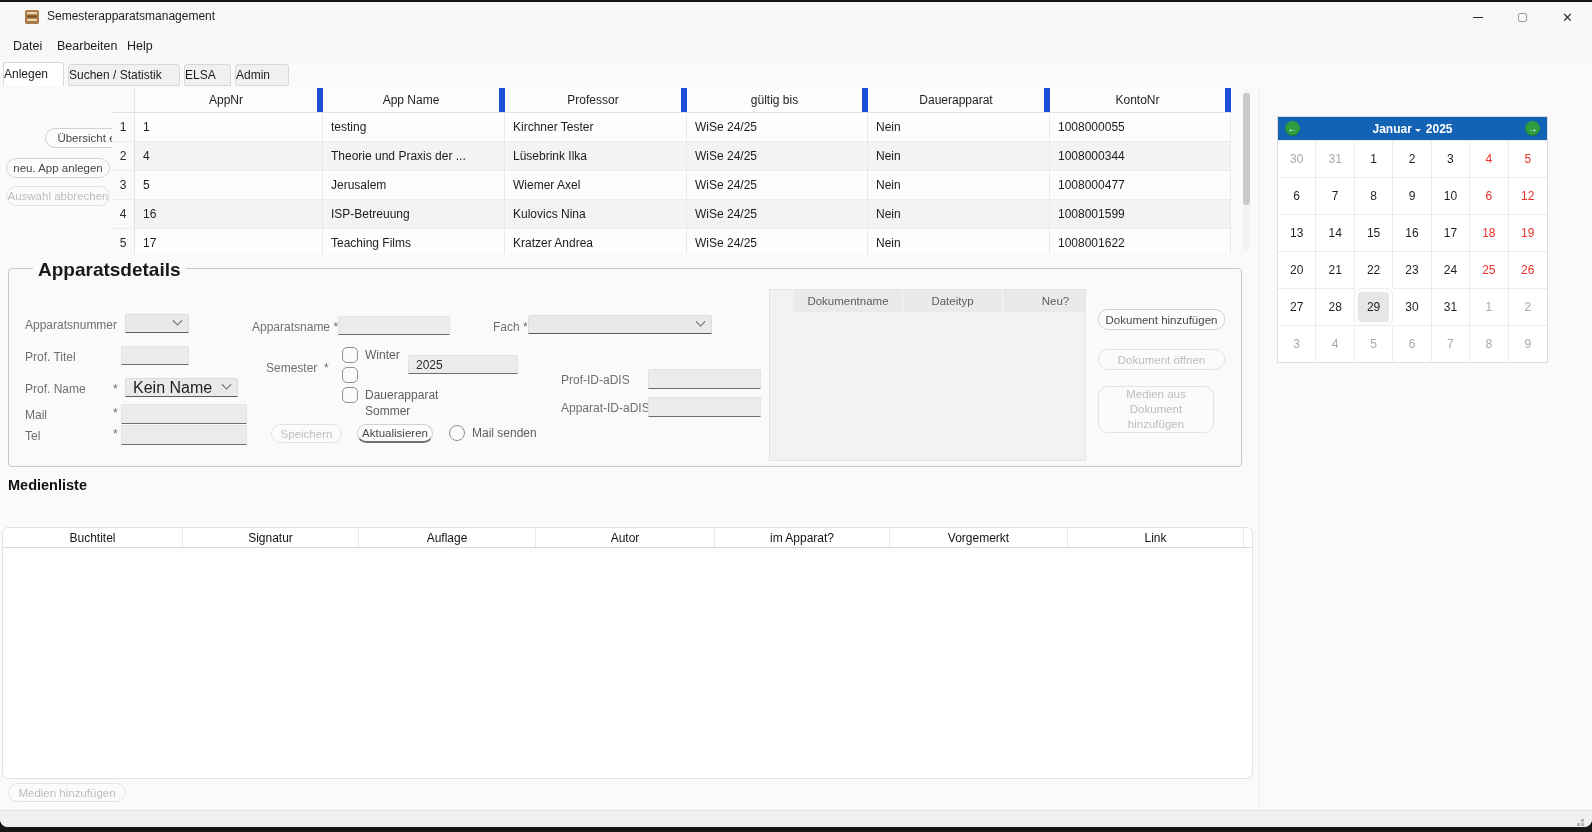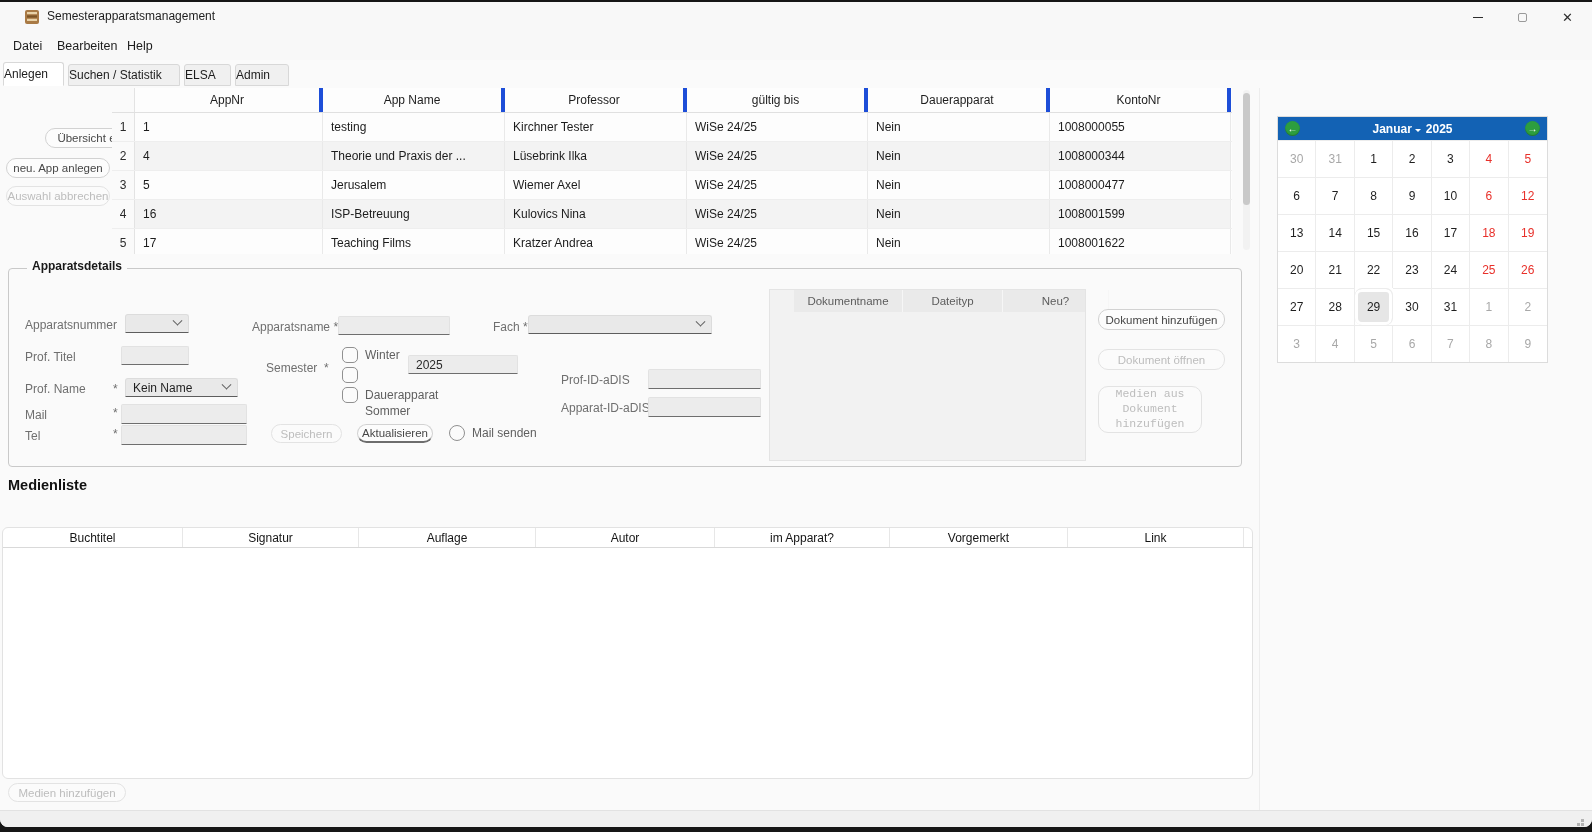--- a/index.html
+++ b/index.html
@@ -28,35 +28,35 @@
   .tab.active { background:#fff; border-bottom-color:#fff; z-index:2; }
   
   .btn { display:flex; align-items:center; justify-content:center; font-size:11.5px; color:#474747;
          background:#fcfcfc; border:1px solid #d2d2d2; border-radius:10px; cursor:default; white-space:nowrap; }
   .btn.disabled { color:#bdbdbd; border-color:#e3e3e3; background:#fbfbfb; }
   .btn.dark-underline { border-bottom:2px solid #6d6d6d; }
   
   .apps-table { position:absolute; left:112px; top:86px; width:1120px; height:166px; overflow:hidden; background:#fdfdfd; }
   .thead, .trow { display:grid; grid-template-columns:23px 188px 182px 182px 181px 182px 181px; }
   .thead { height:25px; border-bottom:1px solid #e0e0e0; }
-  .th { font-size:12px; color:#1d1d1d; display:flex; align-items:center; justify-content:center; border-right:4px solid #1d4ed8; background:#fdfdfd; }
+  .th { font-size:12px; color:#1d1d1d; display:flex; align-items:center; justify-content:center; border-right:6px solid #1d4ed8; background:#fdfdfd; }
   .th.gut-h { background:#fafafa; border-right:1px solid #e3e3e3; }
   .trow { height:29px; border-bottom:1px solid #eeeeee; background:#fdfdfd; }
   .trow.alt .tc { background:#f3f3f3; }
   .tc { font-size:12px; color:#1c1c1c; display:flex; align-items:center; padding-left:8px; border-right:1px solid #e9e9e9; overflow:hidden; white-space:nowrap; }
   .tc.gut { justify-content:center; padding-left:0; background:#fafafa !important; border-right:1px solid #e3e3e3; color:#2a2a2a; }
   .vscroll { position:absolute; left:1243px; top:88px; width:7px; height:160px; border-radius:4px; background:#f2f2f2; }
   .vthumb { position:absolute; left:0; top:3px; width:7px; height:112px; border-radius:4px; background:#c9c9c9; }
   
   .fs { position:absolute; left:8px; top:266px; width:1234px; height:199px; border:1px solid #c9c9c9; border-radius:4px; }
-  .fs-legend { position:absolute; left:18px; top:-10px; background:#fafafa; padding:0 5px; font-size:12px; font-weight:700; color:#191919; }
+  .fs-legend { position:absolute; left:24px; top:-10px; background:#fafafa; padding:0 5px; font-size:19px; font-weight:700; color:#191919; }
   .lbl { position:absolute; font-size:12px; color:#6f6f6f; white-space:nowrap; }
   .req { position:absolute; font-size:12px; color:#6f6f6f; }
   .field { position:absolute; background:#ececec; border:1px solid #e2e2e2; border-bottom:1.5px solid #6e6e6e; border-radius:2px 2px 0 0; font-size:12px; color:#2a2a2a; display:flex; align-items:center; padding-left:7px; }
-  .combo { position:absolute; background:#e9e9e9; border:1px solid #dcdcdc; border-bottom:1.5px solid #5d5d5d; border-radius:3px 3px 0 0; font-size:12px; color:#1f1f1f; display:flex; align-items:center; padding:0 7px; }
+  .combo { position:absolute; background:#e9e9e9; border:1px solid #dcdcdc; border-bottom:1.5px solid #5d5d5d; border-radius:3px 3px 0 0; font-size:16px; color:#1f1f1f; display:flex; align-items:center; padding:0 7px; }
   .combo .chev { margin-left:auto; width:7px; height:7px; border-right:1.4px solid #5f5f5f; border-bottom:1.4px solid #5f5f5f; transform:rotate(45deg) translate(-2px,-2px); }
   .chk { position:absolute; width:16px; height:16px; border:1.6px solid #909090; border-radius:5px; background:#fbfbfb; }
   .chk.round { border-radius:50%; }
   
   .doc-table { position:absolute; left:760px; top:20px; width:317px; height:172px; background:#f2f2f2; border:1px solid #e4e4e4; }
   .doc-head { display:grid; grid-template-columns:109px 100px 106px; height:22px; background:#eaeaea;margin-left:24px; }
   .doc-th { font-size:11.5px; color:#5c5c5c; display:flex; align-items:center; justify-content:center; border-right:1px solid #f6f6f6; }
   
   .media-title { position:absolute; left:8px; top:475px; font-size:14.5px; font-weight:700; color:#111; }
   .media-panel { position:absolute; left:2px; top:525px; width:1251px; height:252px; background:#fff; border:1px solid #e2e2e2; border-radius:6px; }
@@ -248,21 +248,21 @@
     <div class="doc-table">
       <div class="doc-head">
         <div class="doc-th">Dokumentname</div>
         <div class="doc-th">Dateityp</div>
         <div class="doc-th">Neu?</div>
       </div>
     </div>
 
     <div class="btn abs" style="left:1089px; top:40px; width:127px; height:21px;">Dokument hinzufügen</div>
     <div class="btn abs disabled" style="left:1089px; top:80px; width:127px; height:21px;">Dokument öffnen</div>
-    <div class="btn abs disabled" style="left:1089px; top:117px; width:104px; height:47px; white-space:normal; text-align:center; padding:0 8px; line-height:1.3;font-family:Liberation Mono, monospace;">Medien aus Dokument hinzufügen</div>
+    <div class="btn abs disabled" style="left:1089px; top:117px; width:116px; height:47px; white-space:normal; text-align:center; padding:0 8px; line-height:1.3;">Medien aus Dokument hinzufügen</div>
   </div>
 
   <div class="media-title">Medienliste</div>
   <div class="media-panel">
     <div class="media-head">
       <div class="media-th">Buchtitel</div>
       <div class="media-th">Signatur</div>
       <div class="media-th">Auflage</div>
       <div class="media-th">Autor</div>
       <div class="media-th">im Apparat?</div>

